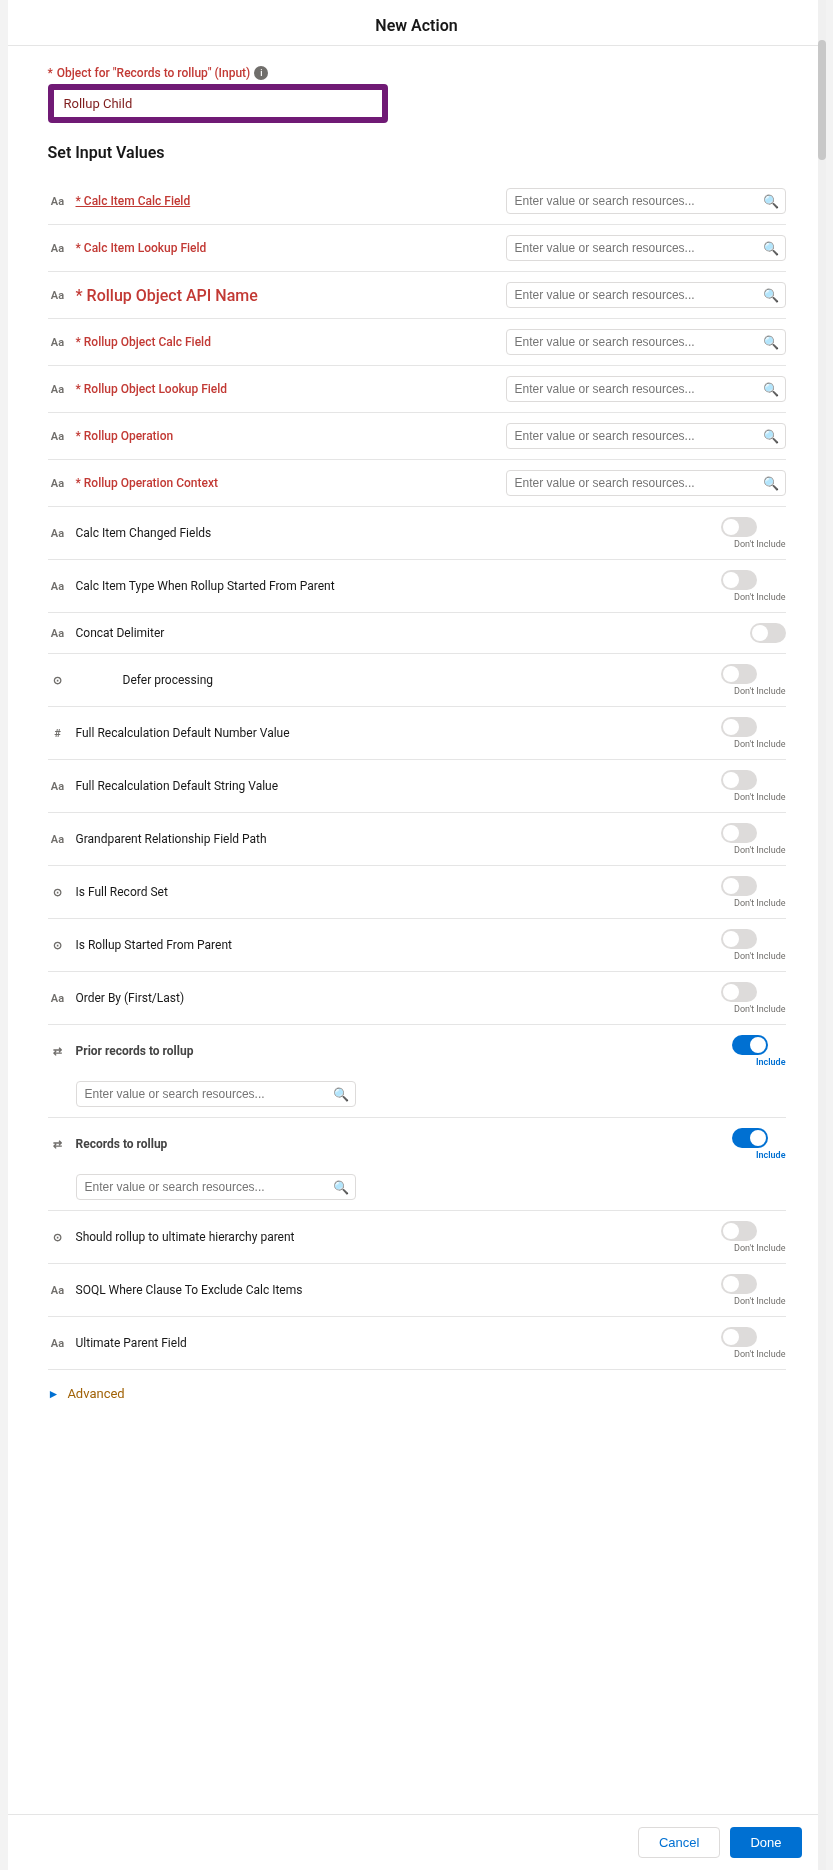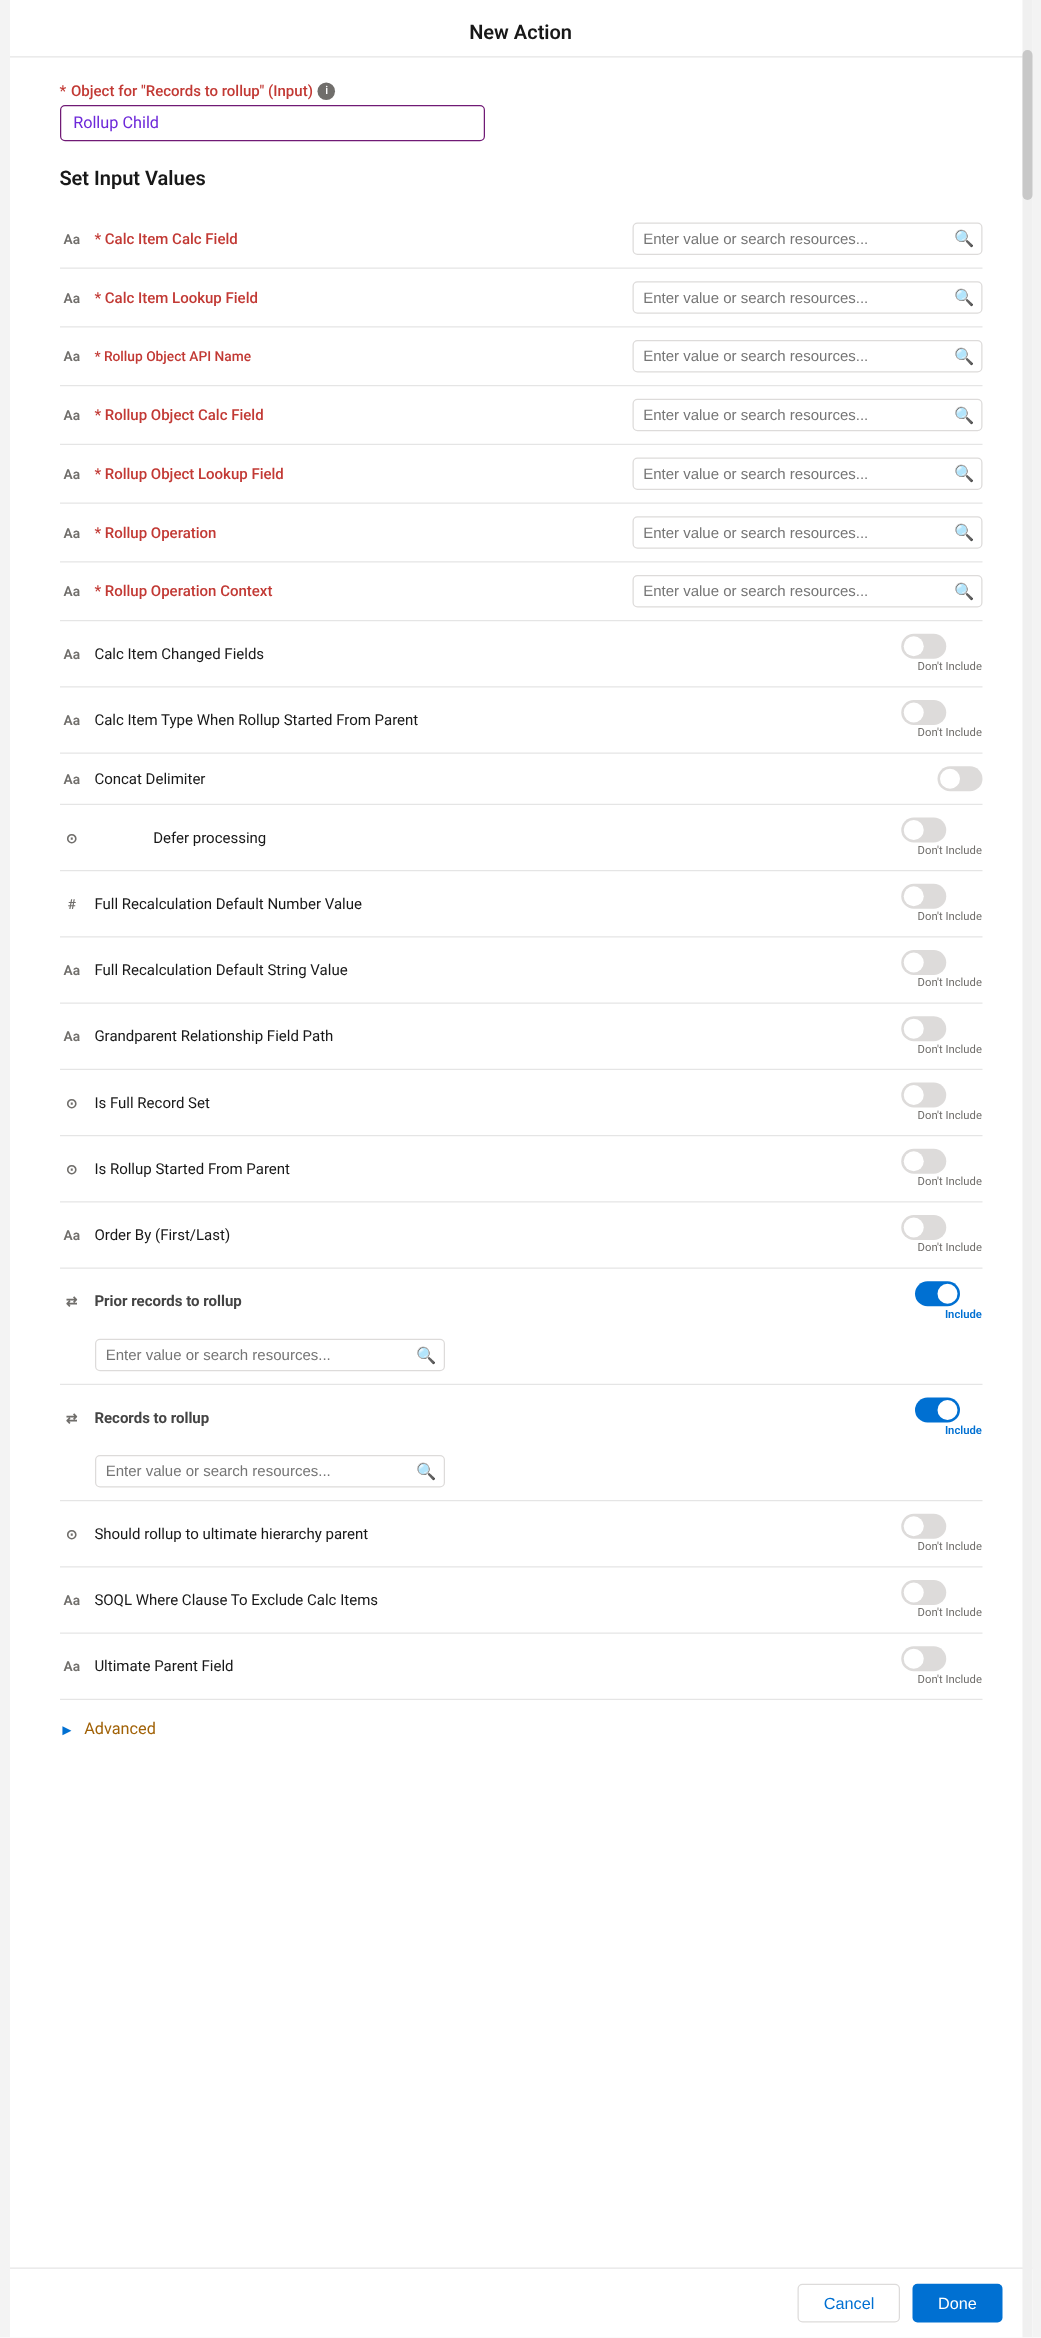--- a/index.html
+++ b/index.html
@@ -66,25 +66,25 @@
       justify-content: center;
       width: 14px;
       height: 14px;
       border-radius: 50%;
       background: #706e6b;
       color: #fff;
       font-size: 9px;
       cursor: pointer;
     }
     .object-value-box {
-      border: 1px solid #701a75;
+      border: 6px solid #701a75;
       border-radius: 4px;
       padding: 6px 10px;
       font-size: 13px;
-      color: #6d28d9;
+      color: #7f1d1d;
       background: #fff;
       width: 100%;
       max-width: 340px;
     }
     .section-title {
       font-size: 16px;
       font-weight: 600;
       color: #181818;
       margin-bottom: 16px;
     }
@@ -259,31 +259,31 @@
       <div class="object-value-box">
         <span>Rollup Child</span>
       </div>
     </div>
 
     <div class="section-title">Set Input Values</div>
 
     <div id="fields-list">
         <div class="field-row">
           <div class="field-type-icon">Aa</div>
-          <div class="label-required-text" style="flex: 1 1 0%; font-size: 12px;">* Calc Item Calc Field</div>
+          <div class="label-required-text" style="flex: 1 1 0%; font-size: 12px; text-decoration: underline;">* Calc Item Calc Field</div>
           <div class="field-input-wrapper"><input type="text" class="field-input" placeholder="Enter value or search resources..." style=""><button class="search-icon-btn">🔍</button></div>
         </div>
         <div class="field-row">
           <div class="field-type-icon">Aa</div>
           <div class="label-required-text" style="flex: 1 1 0%; font-size: 12px;">* Calc Item Lookup Field</div>
           <div class="field-input-wrapper"><input type="text" class="field-input" placeholder="Enter value or search resources..." style=""><button class="search-icon-btn">🔍</button></div>
         </div>
         <div class="field-row">
           <div class="field-type-icon">Aa</div>
-          <div class="label-required-text" style="flex: 1 1 0%; font-size: 11px;">* Rollup Object API Name</div>
+          <div class="label-required-text" style="flex: 1 1 0%; font-size: 16px;">* Rollup Object API Name</div>
           <div class="field-input-wrapper"><input type="text" class="field-input" placeholder="Enter value or search resources..." style=""><button class="search-icon-btn">🔍</button></div>
         </div>
         <div class="field-row">
           <div class="field-type-icon">Aa</div>
           <div class="label-required-text" style="flex: 1 1 0%; font-size: 12px;">* Rollup Object Calc Field</div>
           <div class="field-input-wrapper"><input type="text" class="field-input" placeholder="Enter value or search resources..." style=""><button class="search-icon-btn">🔍</button></div>
         </div>
         <div class="field-row">
           <div class="field-type-icon">Aa</div>
           <div class="label-required-text" style="flex: 1 1 0%; font-size: 12px;">* Rollup Object Lookup Field</div>

